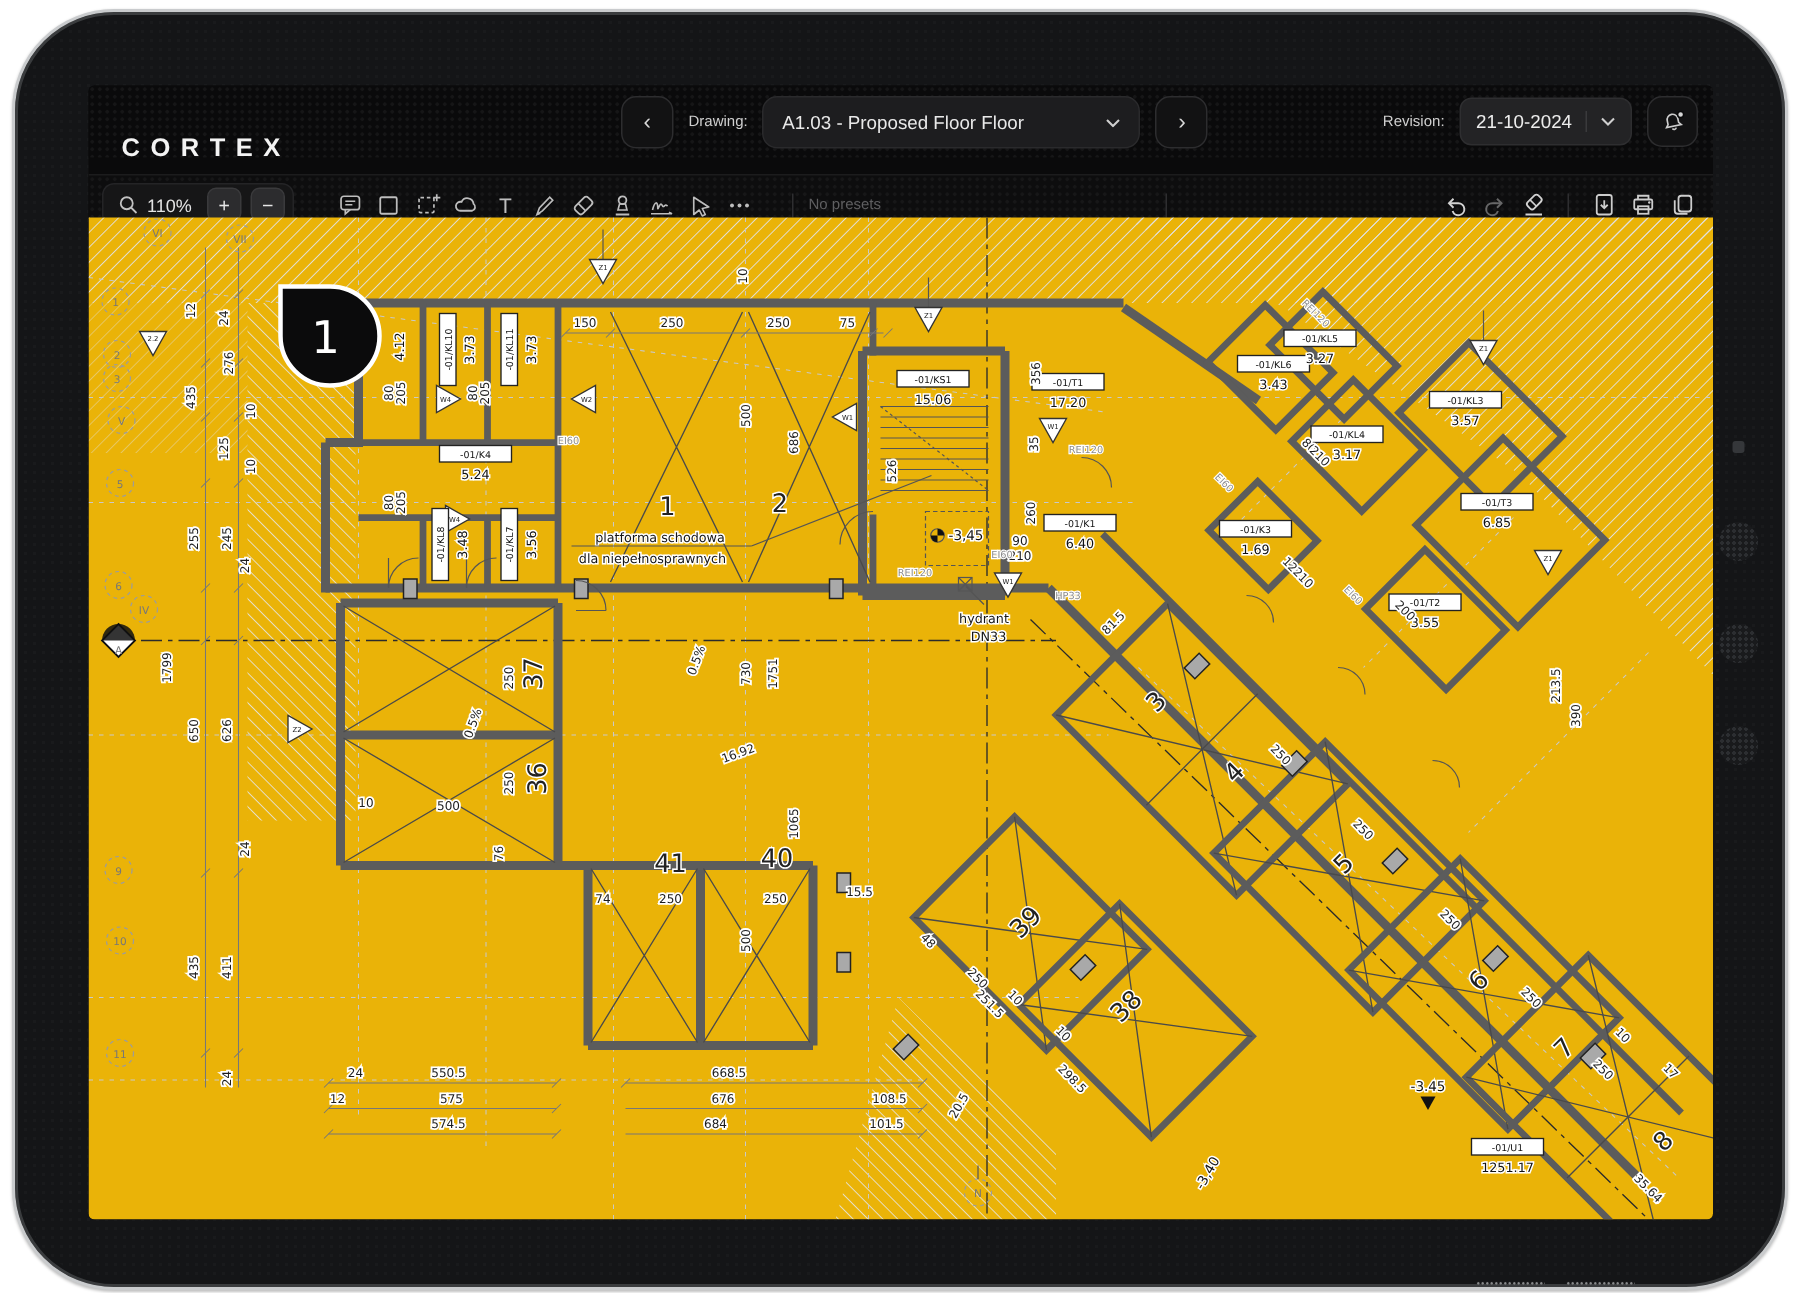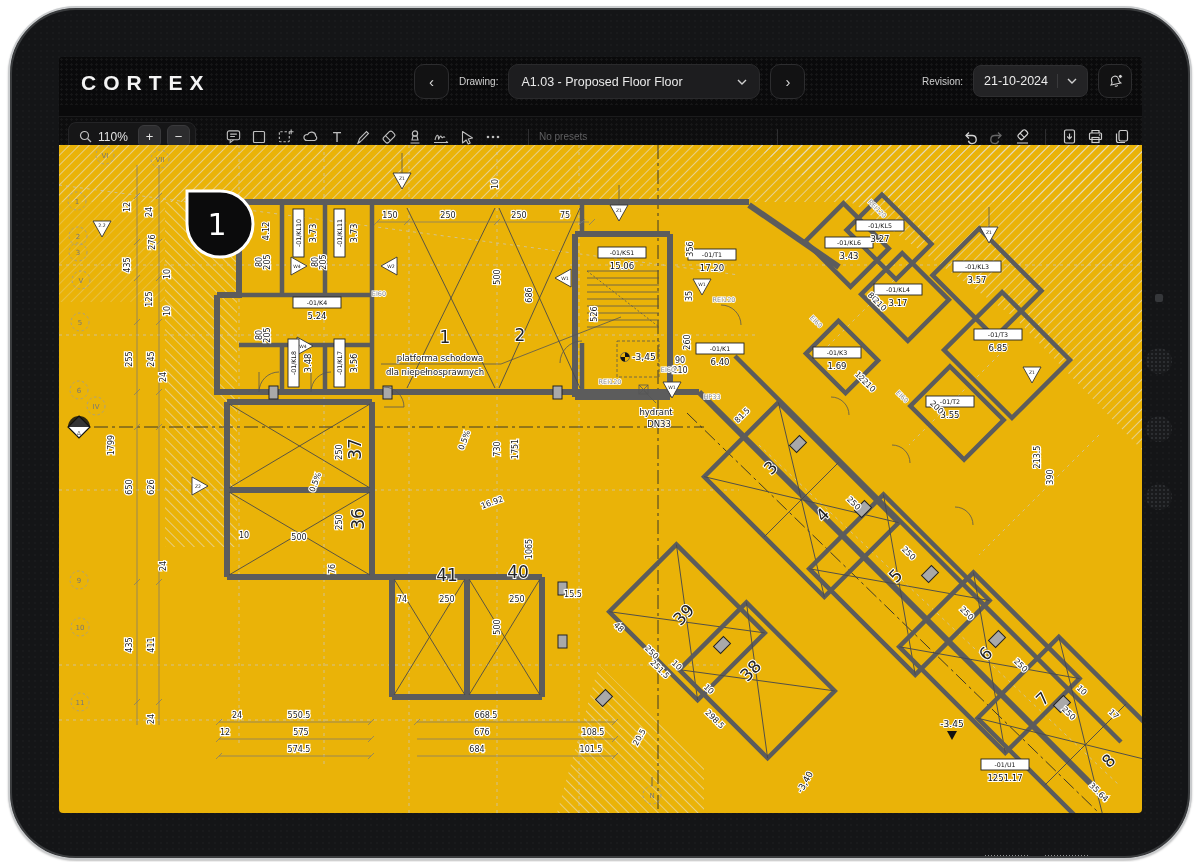--- a/index.html
+++ b/index.html
@@ -18,21 +18,21 @@
     background-image:radial-gradient(#8f9193 0.7px,transparent 0.9px);background-size:3px 3px;}
   
   .screen{position:absolute;left:49px;top:49px;width:1083px;height:756px;background:#0a0a0b;border-radius:4px;overflow:hidden;}
   .hdr{position:absolute;left:0;top:0;width:1083px;height:48px;background:#0a0a0b;
     background-image:radial-gradient(#161617 1px,transparent 1.1px);background-size:5px 5px;}
   .tbar{position:absolute;left:0;top:59px;width:1083px;height:40px;background:#0d0d0e;
     background-image:radial-gradient(#171718 1px,transparent 1.1px);background-size:5px 5px;
     border-top:1px solid #1c1c1d;box-sizing:border-box;display:flex;align-items:center;}
   .canvas{position:absolute;left:0;top:88px;width:1083px;height:668px;background:#eab308;}
   
-  .logo{position:absolute;left:22px;top:14px;color:#f4f4f4;font-size:21px;font-weight:700;letter-spacing:7px;}
+  .logo{position:absolute;left:22px;top:32px;color:#f4f4f4;font-size:17px;font-weight:700;letter-spacing:7px;}
   .hgroup{position:absolute;top:7px;display:flex;align-items:center;gap:10px;}
   .navbtn{width:33px;height:33px;border-radius:10px;background:#121213;border:1px solid #2d2d2f;
     color:#d8d8d8;display:flex;align-items:center;justify-content:center;font-size:15px;}
   .hlabel{color:#cfcfcf;font-size:10px;}
   .ddl{height:33px;background:#1d1d1f;border:1px solid #2a2a2c;border-radius:10px;display:flex;align-items:center;
     color:#e9e9e9;font-size:12.5px;padding:0 12px;gap:10px;}
   .ddl .chev{margin-left:auto;}
   .datepill{height:30px;background:#232325;border:1px solid #2e2e30;border-radius:8px;display:flex;align-items:center;
     color:#ececec;font-size:12.5px;padding:0 10px;gap:9px;}
   .vsep{width:1px;height:14px;background:#3a3a3c;}

